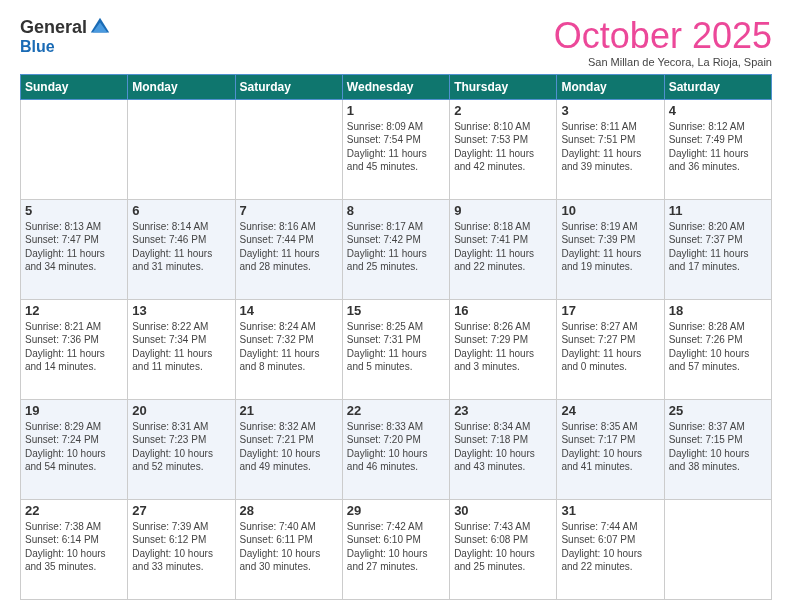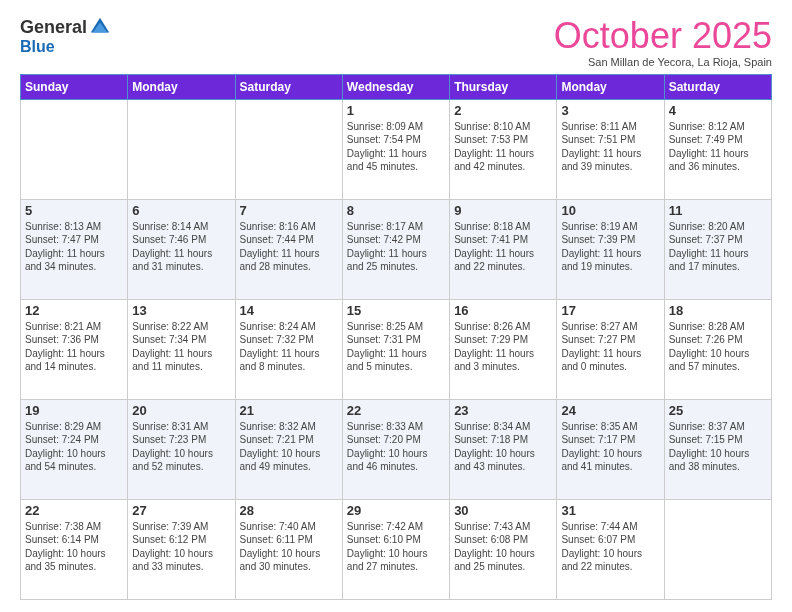--- a/index.html
+++ b/index.html
@@ -60,21 +60,21 @@
     .subtitle {
       font-size: 11px;
       color: #444;
     }
     .calendar-table {
       width: 100%;
       border-collapse: collapse;
       flex: 1;
     }
     .calendar-table th {
-      background-color: #6d28d9;
+      background-color: #0f766e;
       color: #fff;
       font-size: 12px;
       font-weight: bold;
       padding: 5px 4px;
       text-align: left;
       border: 1px solid #5090cf;
     }
     .calendar-table td {
       border: 1px solid #ccc;
       vertical-align: top;

